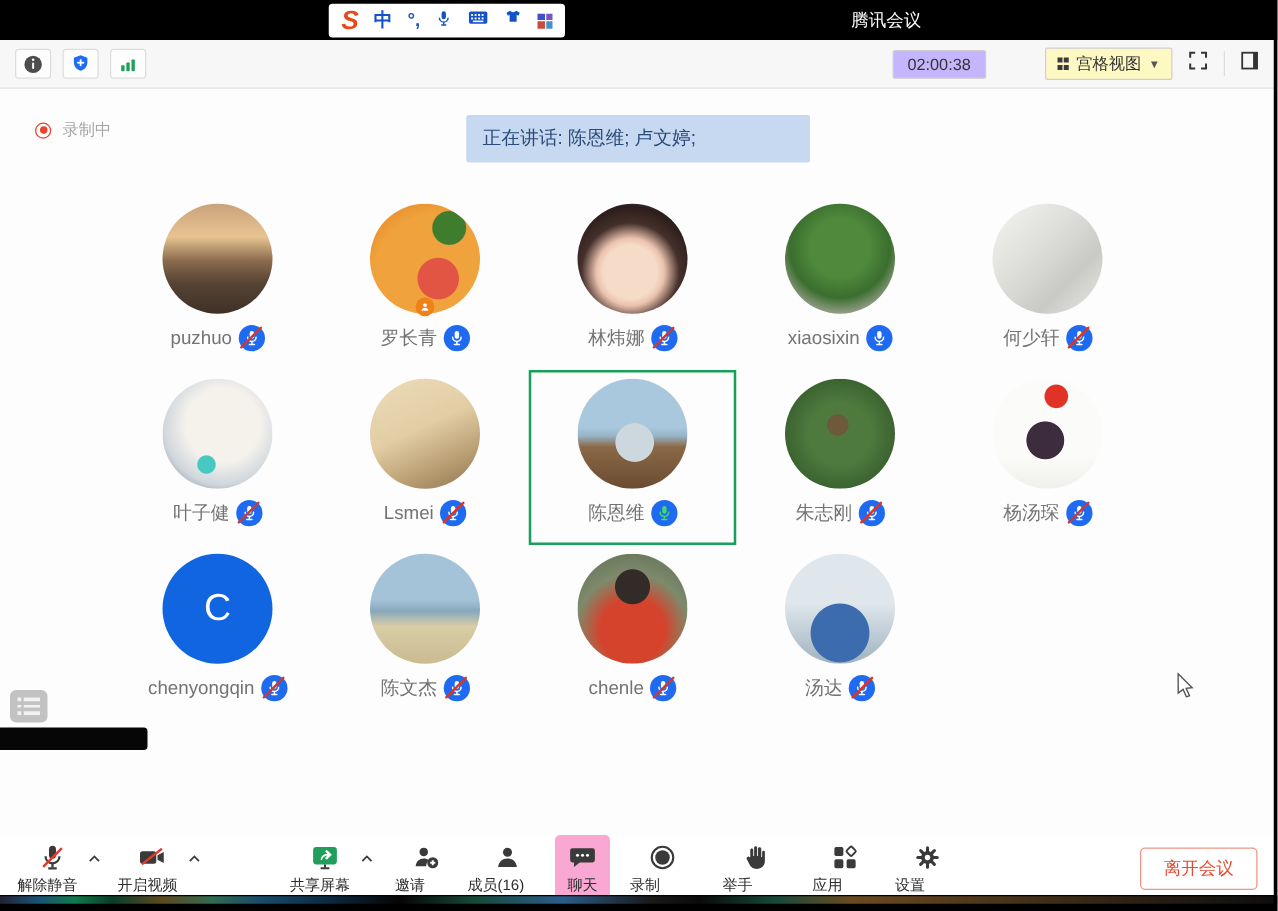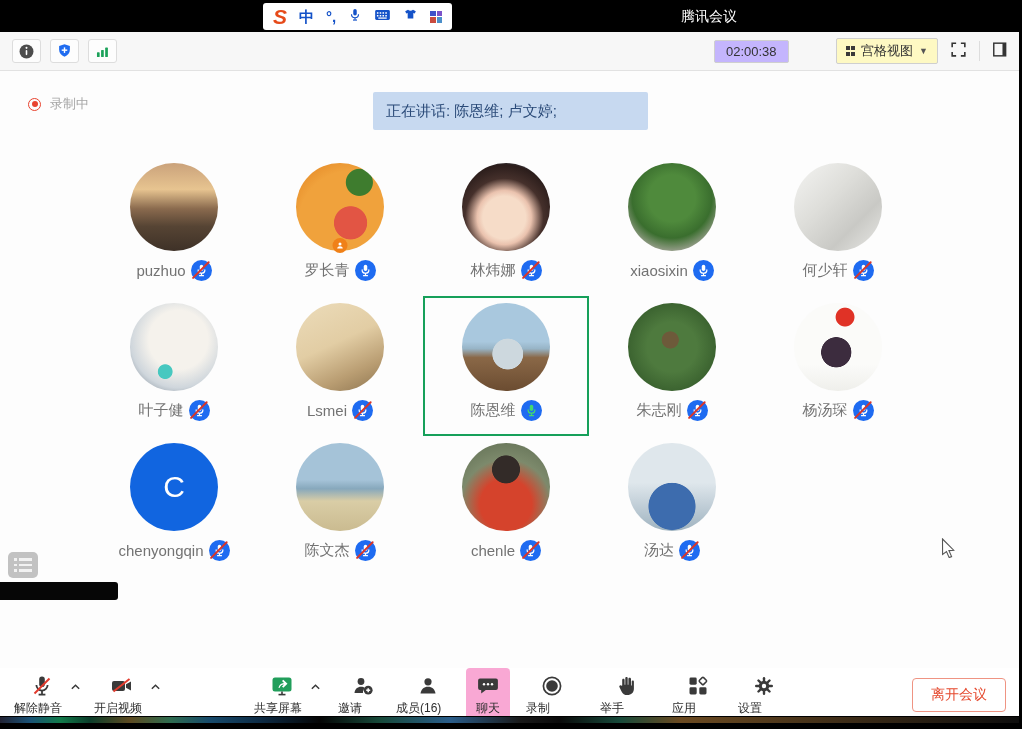--- a/index.html
+++ b/index.html
@@ -511,21 +511,21 @@
           </svg>
         </span>
       <span>开启视频</span>
     </div>
     <div class="chev-item" style="width:16px;">
         <svg width="11" height="8" viewBox="0 0 12 8">
           <polyline points="2,6 6,2 10,6" fill="none" stroke="#3a3a3a" stroke-width="1.6"></polyline>
         </svg>
       </div>
 
-    <div class="tb-item" style="width:56px;margin-left:88px;">
+    <div class="tb-item" style="width:56px;margin-left:66px;">
       <span class="ic">
           <svg width="24" height="24" viewBox="0 0 24 24">
             <rect x="2.5" y="3.5" width="19" height="14" rx="2.5" fill="#219e5b"></rect>
             <path d="M8.5 14c.4-3 2.3-4.8 5.5-5l-2-2 1.3-1.3 4.2 4-4.2 4-1.3-1.3 2-2c-2.4.2-4 1.5-4.5 3.6z" fill="#fff"></path>
             <line x1="12" y1="17.5" x2="12" y2="20" stroke="#3a3a3a" stroke-width="1.6"></line>
             <line x1="8.5" y1="20.6" x2="15.5" y2="20.6" stroke="#3a3a3a" stroke-width="1.6"></line>
           </svg>
         </span>
       <span>共享屏幕</span>
     </div>

